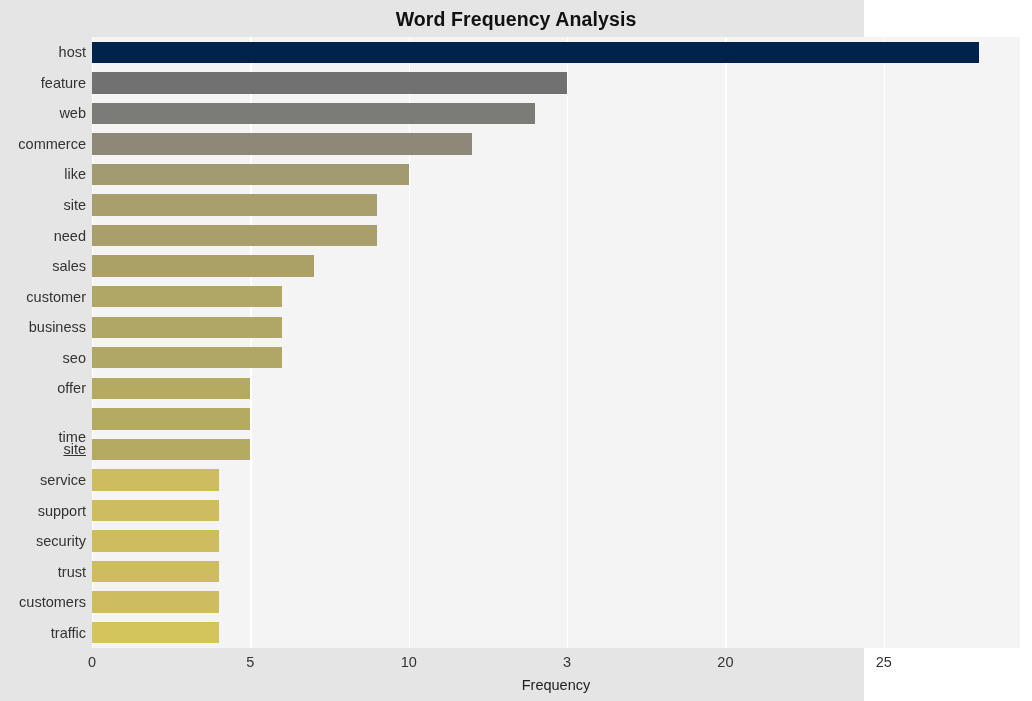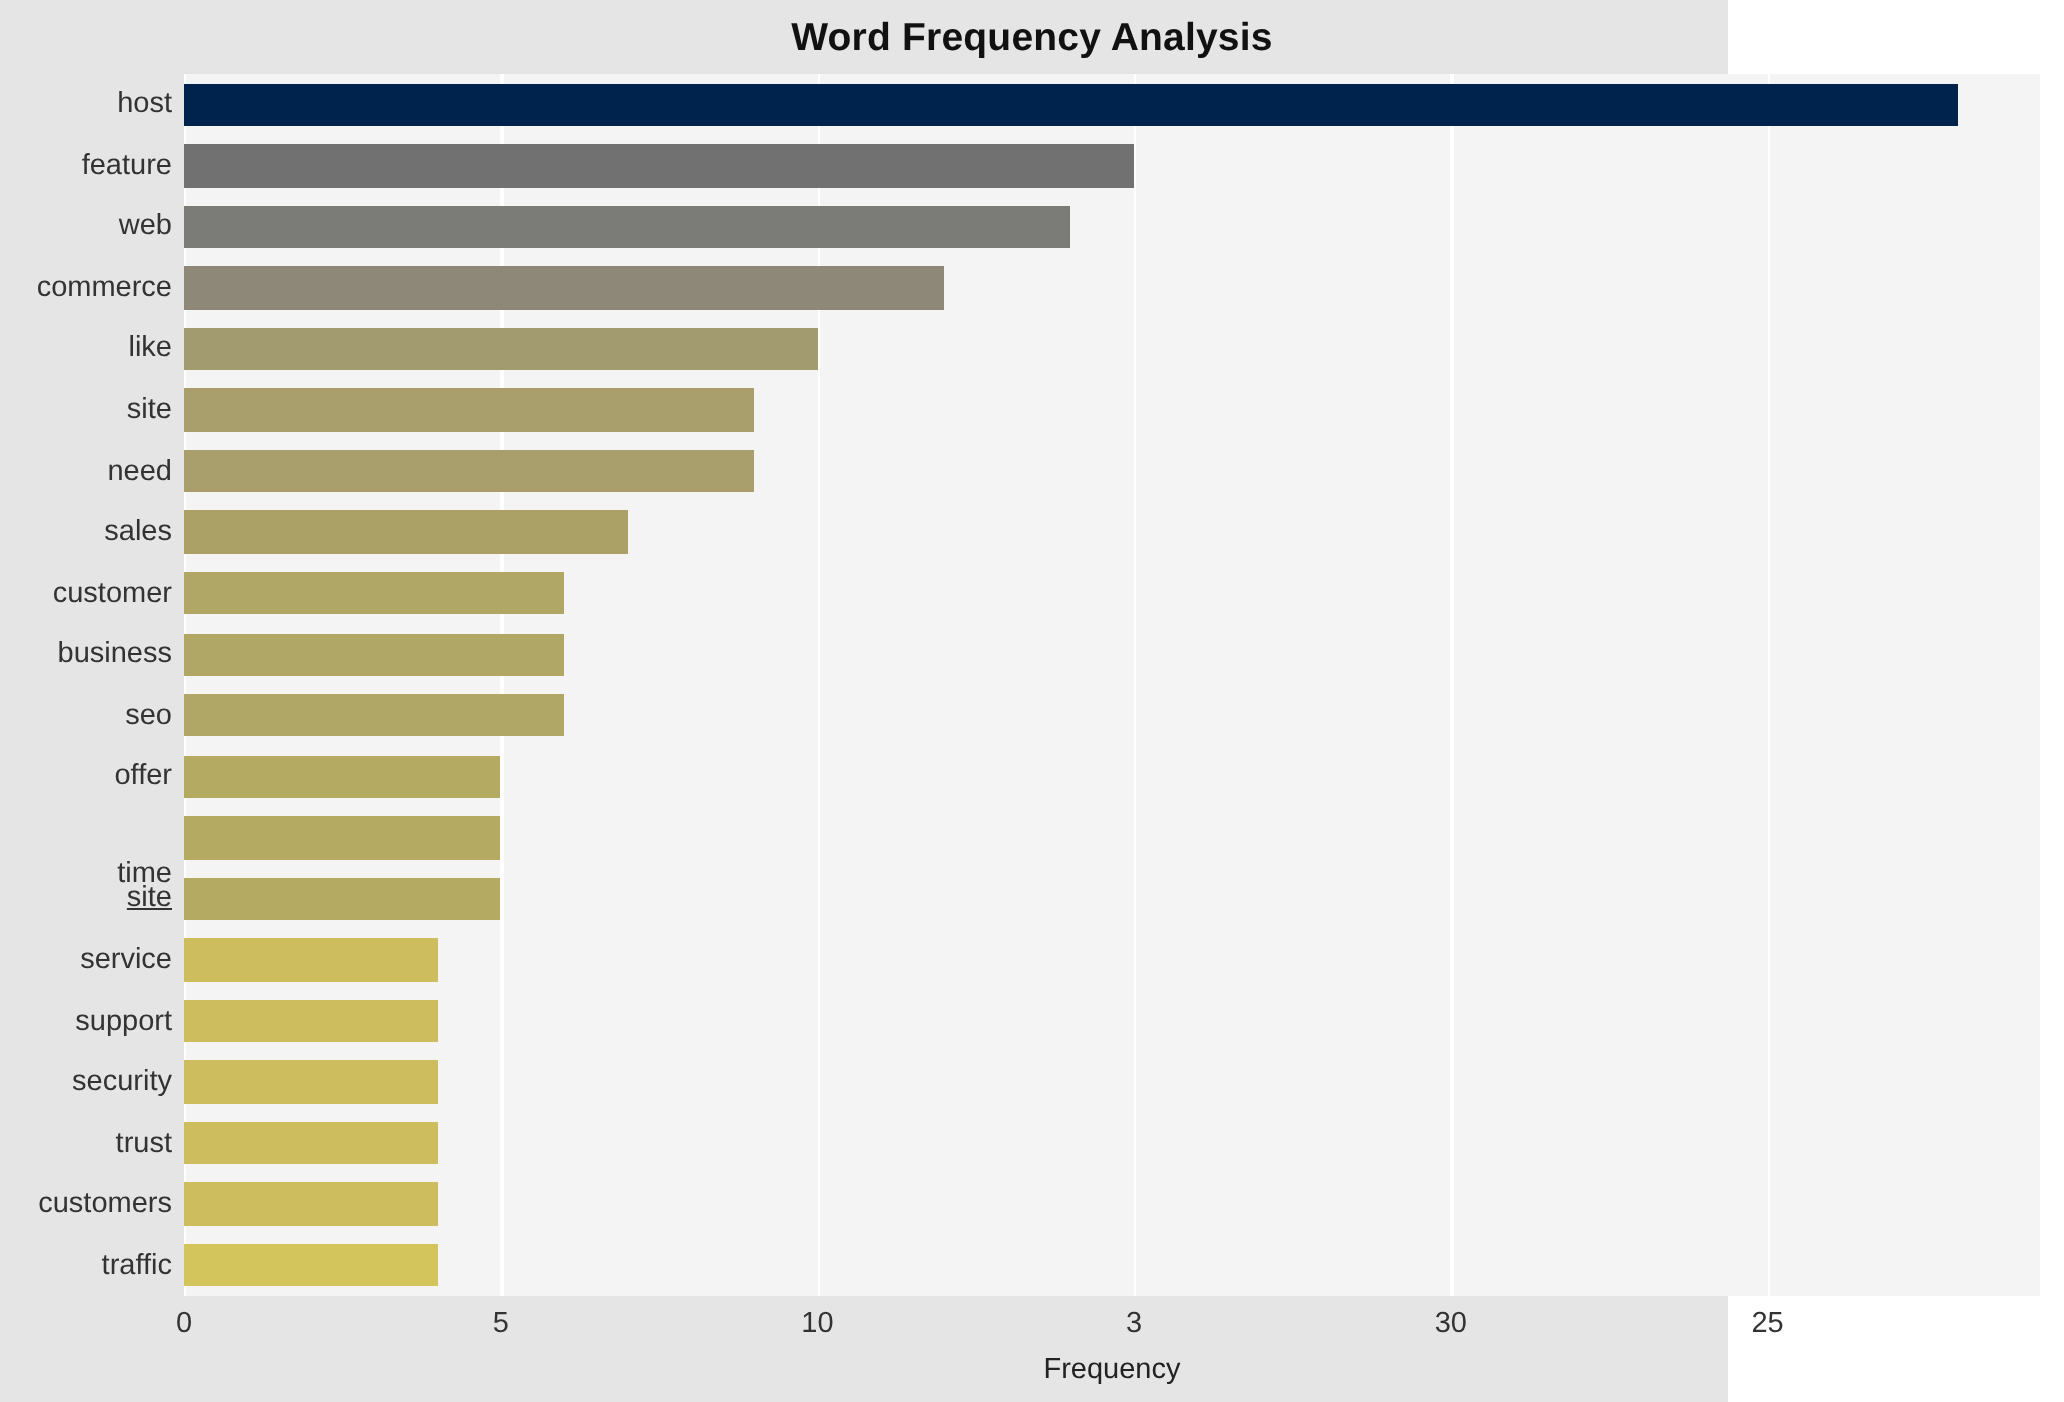--- a/index.html
+++ b/index.html
@@ -222,19 +222,19 @@
       <div class="y-tick-label" style="top: 557.175px;">customers</div>
       <div class="y-tick-label" style="top: 587.725px;">traffic</div>
     </div>
 
   <div id="x-axis">
     <div id="x-ticks">
         <div class="x-tick-label" style="left: 92px;">0</div>
         <div class="x-tick-label" style="left: 250.362px;">5</div>
         <div class="x-tick-label" style="left: 408.724px;">10</div>
         <div class="x-tick-label" style="left: 567.085px;">3</div>
-        <div class="x-tick-label" style="left: 725.447px;">30</div>
+        <div class="x-tick-label" style="left: 725.447px;">20</div>
         <div class="x-tick-label" style="left: 883.809px;">25</div>
       </div>
     <div id="x-axis-title">Frequency</div>
   </div>
 
 </div>
 
 </body></html>

